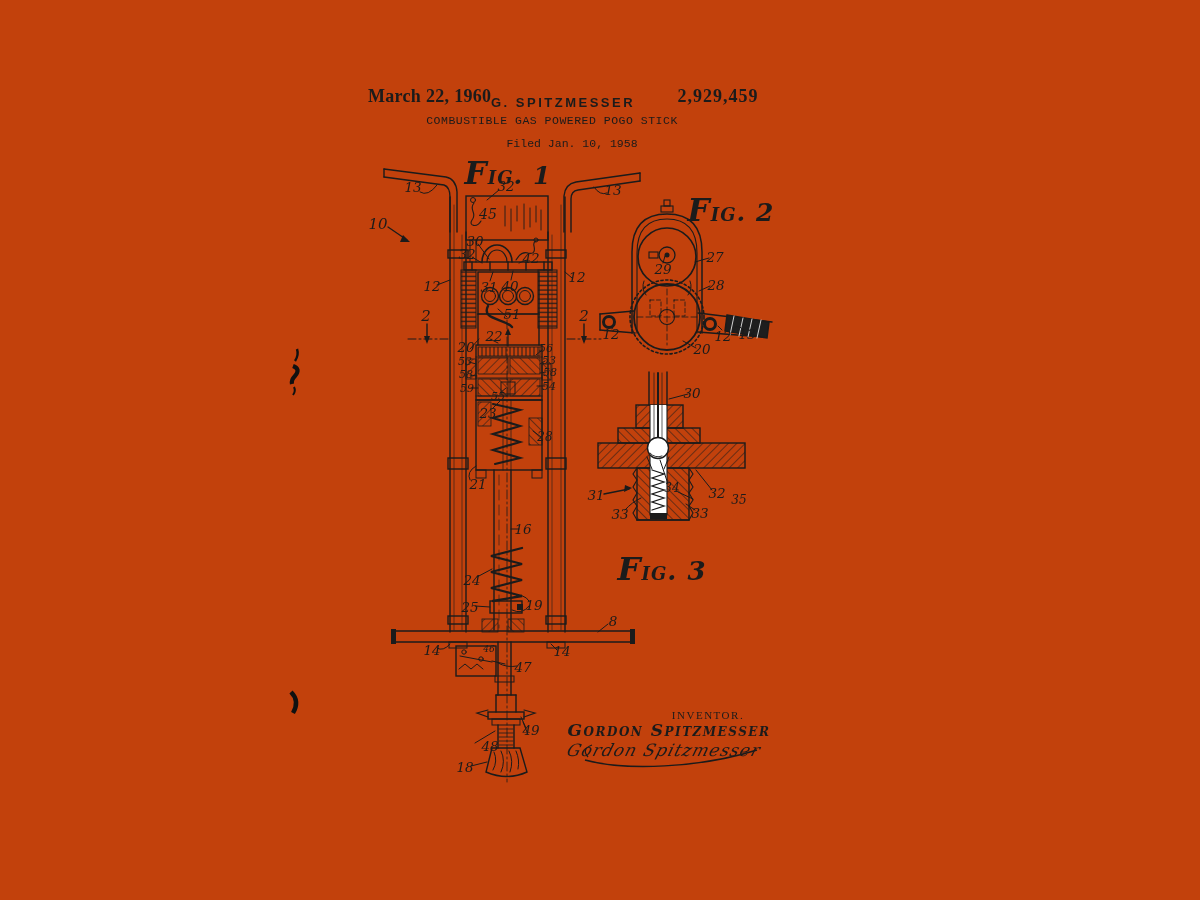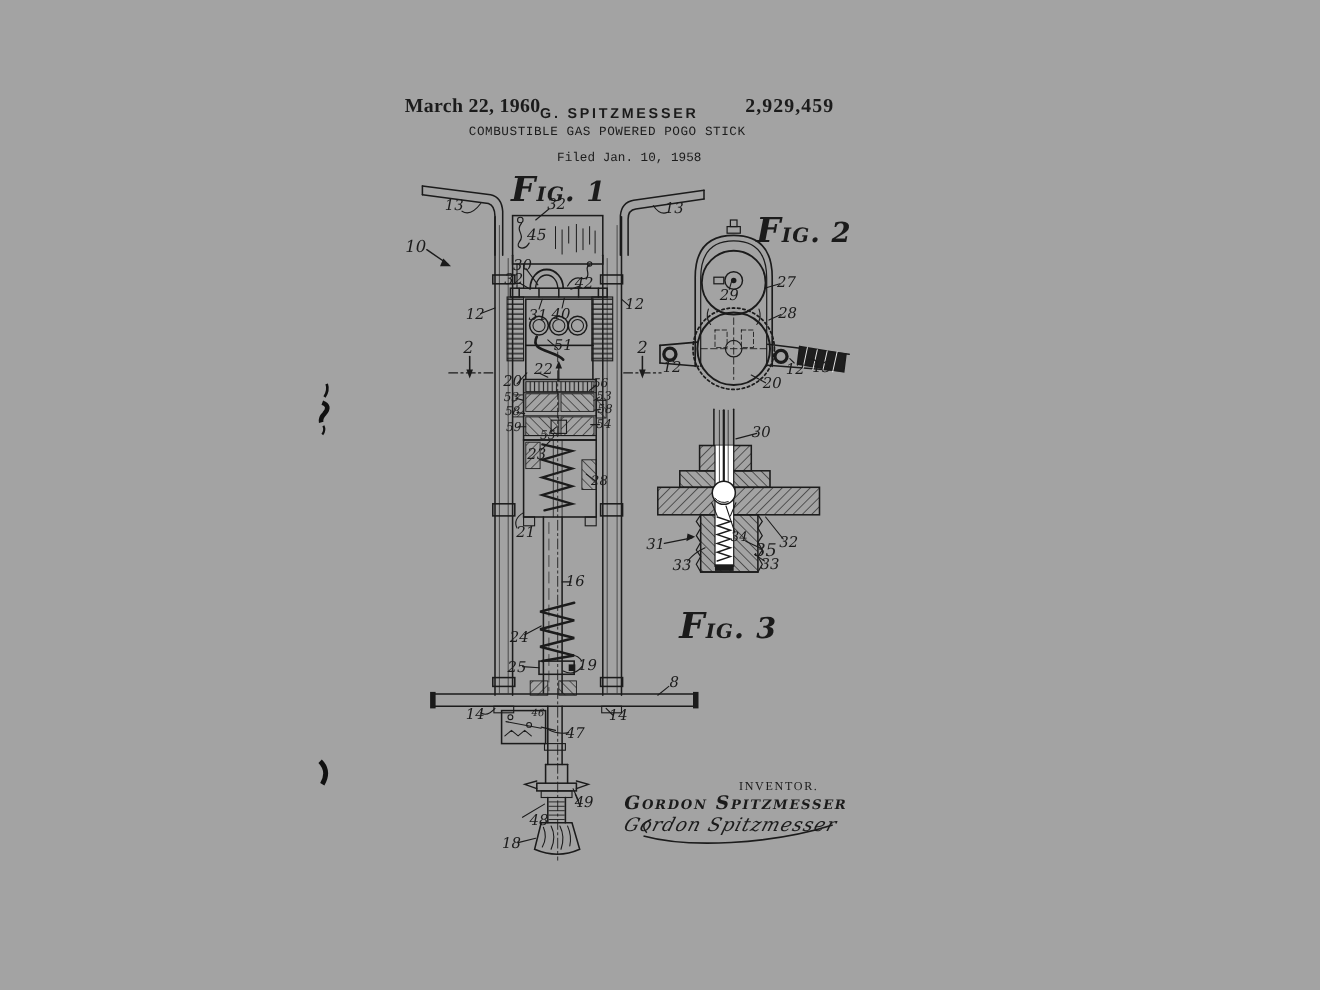--- a/index.html
+++ b/index.html
@@ -1,16 +1,16 @@
 <!DOCTYPE html>
 <html><head>
 <meta charset="utf-8">
 <style>
   html,body{margin:0;padding:0;background:#ffffff;}
-  .stage{position:relative;width:1200px;height:900px;background:#a3a3a3;overflow:hidden;
+  .stage{position:relative;width:1200px;height:900px;background:#c2410c;overflow:hidden;
          font-family:"Liberation Serif",serif;color:#1b1b1b;}
   .abs{position:absolute;}
   
   .hdr-date{left:368px;top:86px;font-size:18px;font-weight:bold;letter-spacing:.3px;}
   .hdr-name{left:563px;top:95px;transform:translateX(-50%);font-family:"Liberation Sans",sans-serif;
             font-size:13px;font-weight:bold;letter-spacing:2.5px;}
   .hdr-num{left:718px;top:86px;transform:translateX(-50%);font-size:18px;font-weight:bold;letter-spacing:1px;}
   .hdr-title{left:552px;top:114px;transform:translateX(-50%);font-family:"Liberation Mono",monospace;
              font-size:11.5px;letter-spacing:.5px;white-space:nowrap;}
   .hdr-filed{left:572px;top:137px;transform:translateX(-50%);font-family:"Liberation Mono",monospace;
@@ -432,21 +432,21 @@
       <span class="ref" style="left: 663px; top: 269px;">29</span>
       <span class="ref" style="left: 716px; top: 285px;">28</span>
       <span class="ref" style="left: 611px; top: 334px;">12</span>
       <span class="ref" style="left: 723px; top: 336px;">12</span>
       <span class="ref" style="left: 747px; top: 334px;">13</span>
       <span class="ref" style="left: 702px; top: 349px;">20</span>
       <span class="ref" style="left: 692px; top: 393px;">30</span>
       <span class="ref" style="left: 596px; top: 495px;">31</span>
       <span class="ref" style="left: 717px; top: 493px;">32</span>
       <span class="ref" style="left: 672px; top: 488px; font-size: 12px;">34</span>
-      <span class="ref" style="left: 696px; top: 500px; font-size: 16px;">35</span>
+      <span class="ref" style="left: 739px; top: 500px; font-size: 12px;">35</span>
       <span class="ref" style="left: 620px; top: 514px;">33</span>
       <span class="ref" style="left: 700px; top: 513px;">33</span>
     </div>
 
   <div class="abs inv-cap">INVENTOR.</div>
   <div class="abs inv-name">Gordon Spitzmesser</div>
   <div class="abs inv-sig">Gordon Spitzmesser</div>
 
 </div>
 

